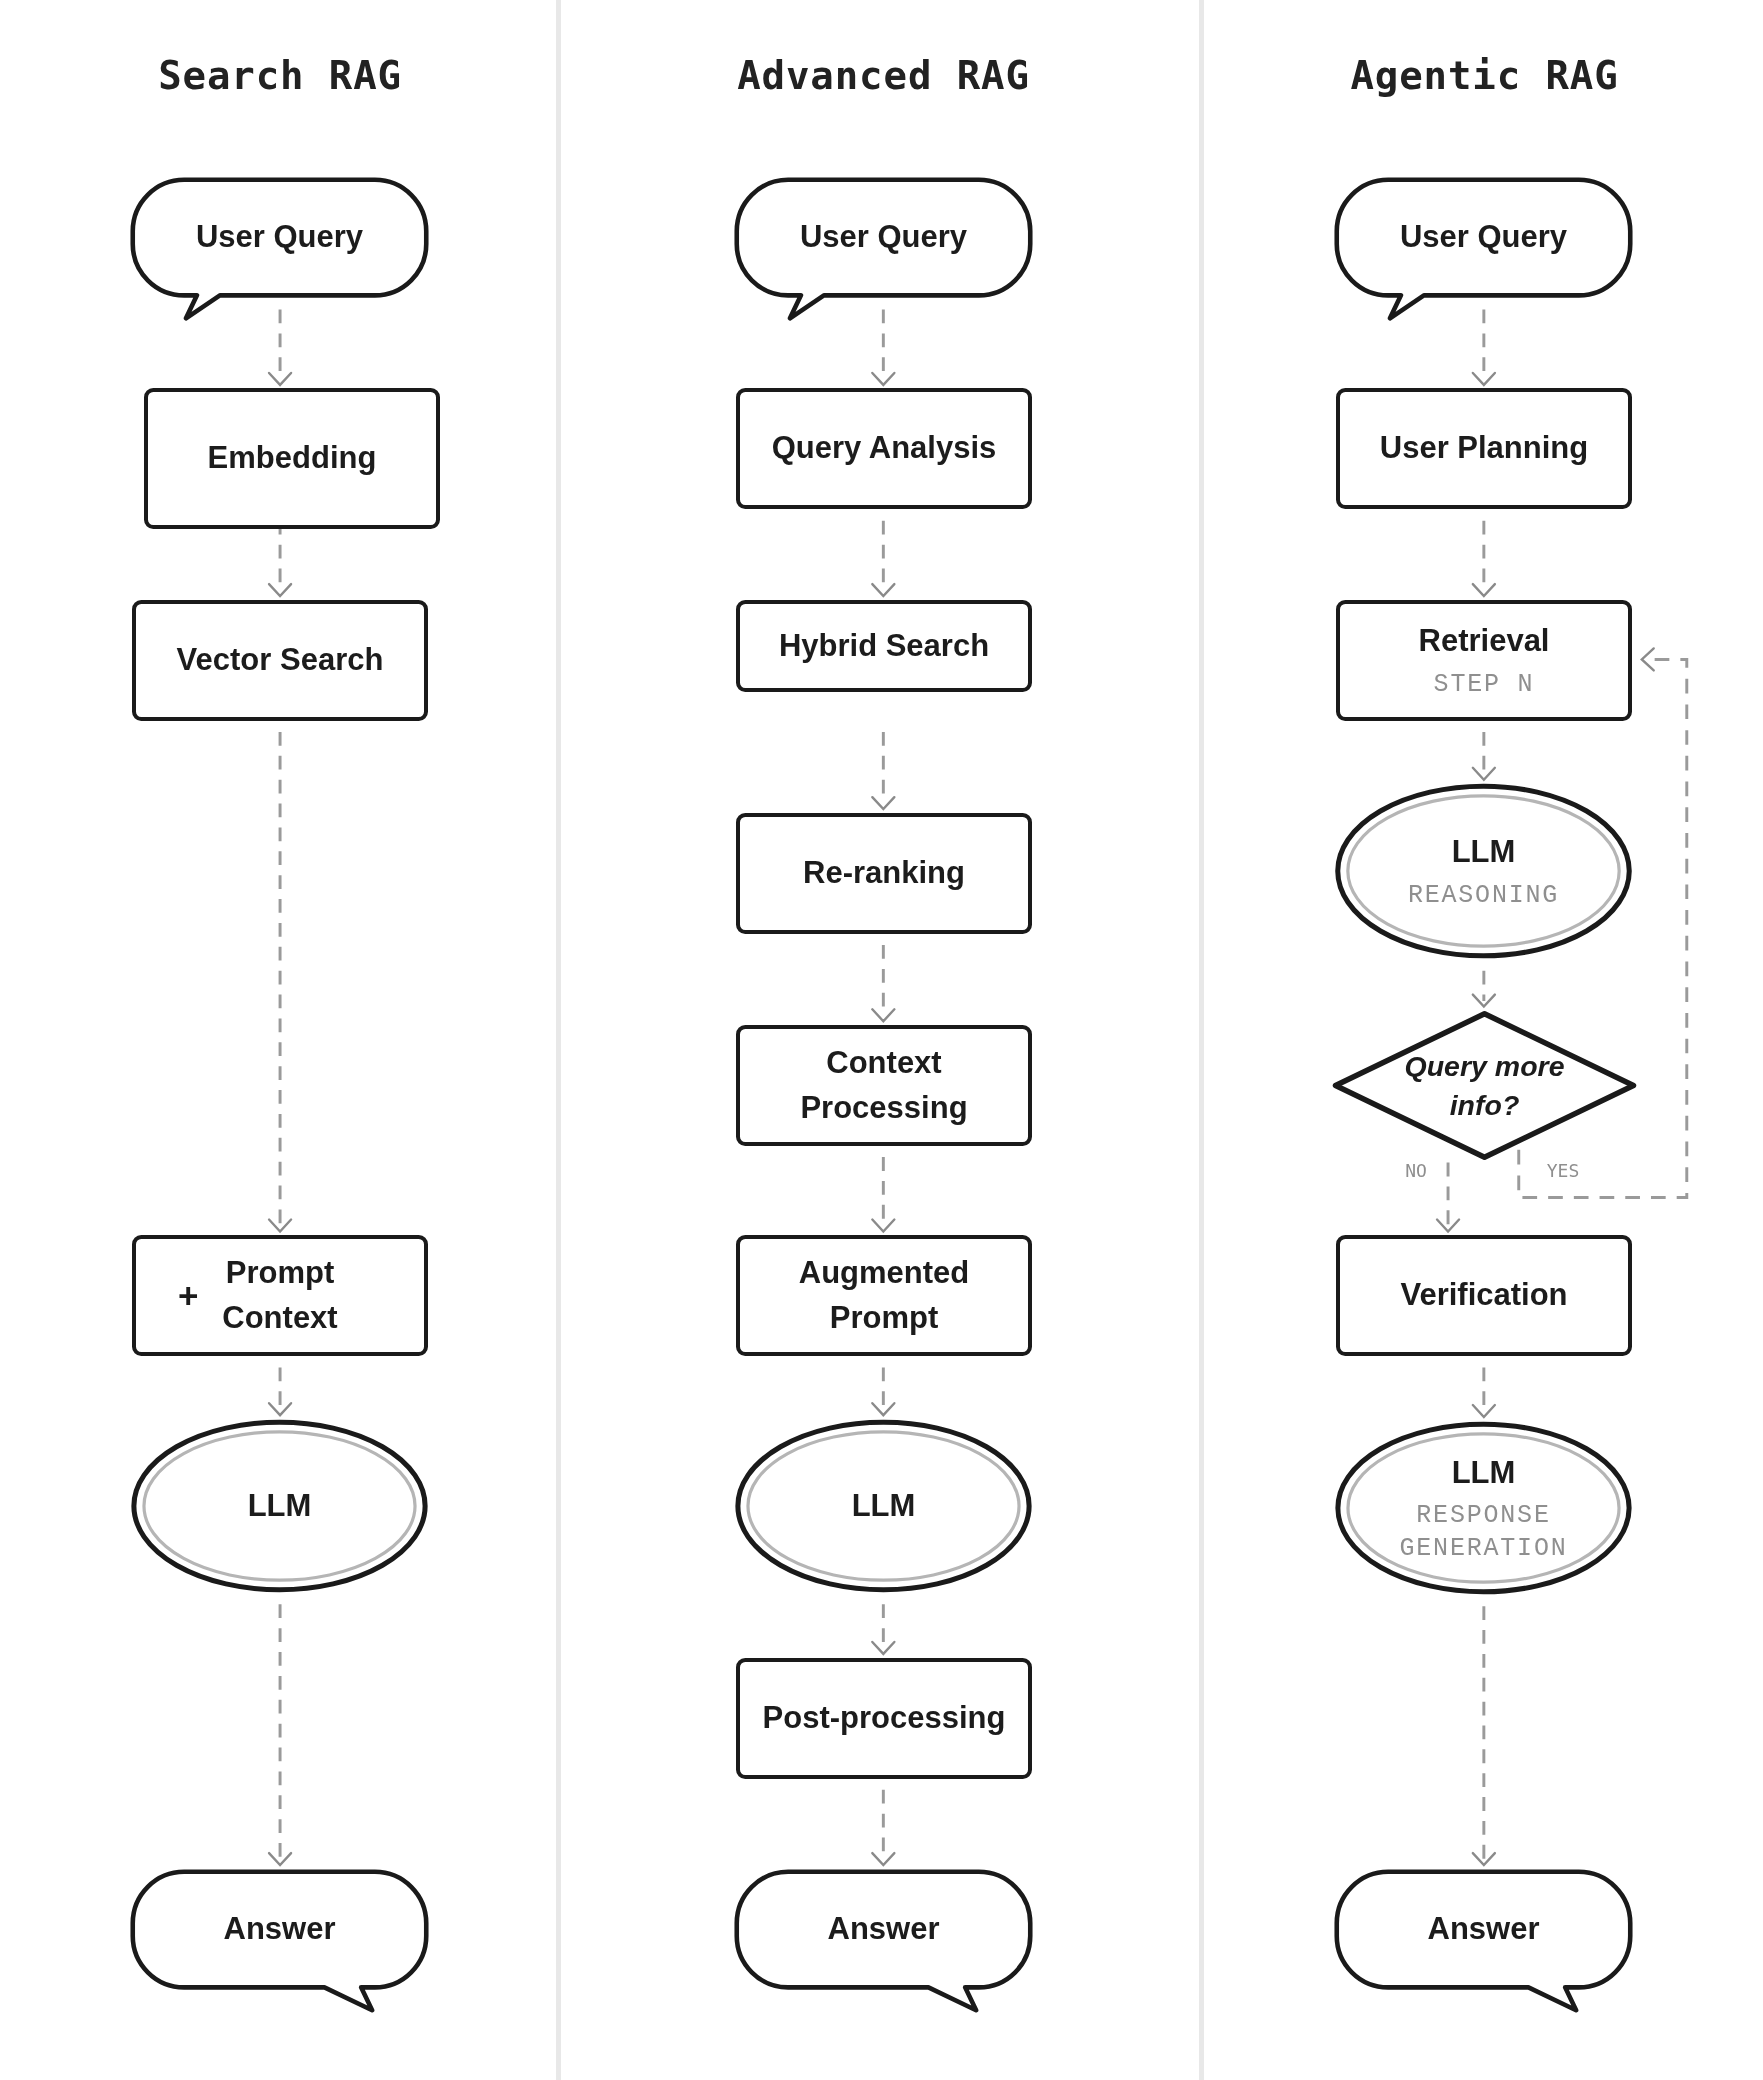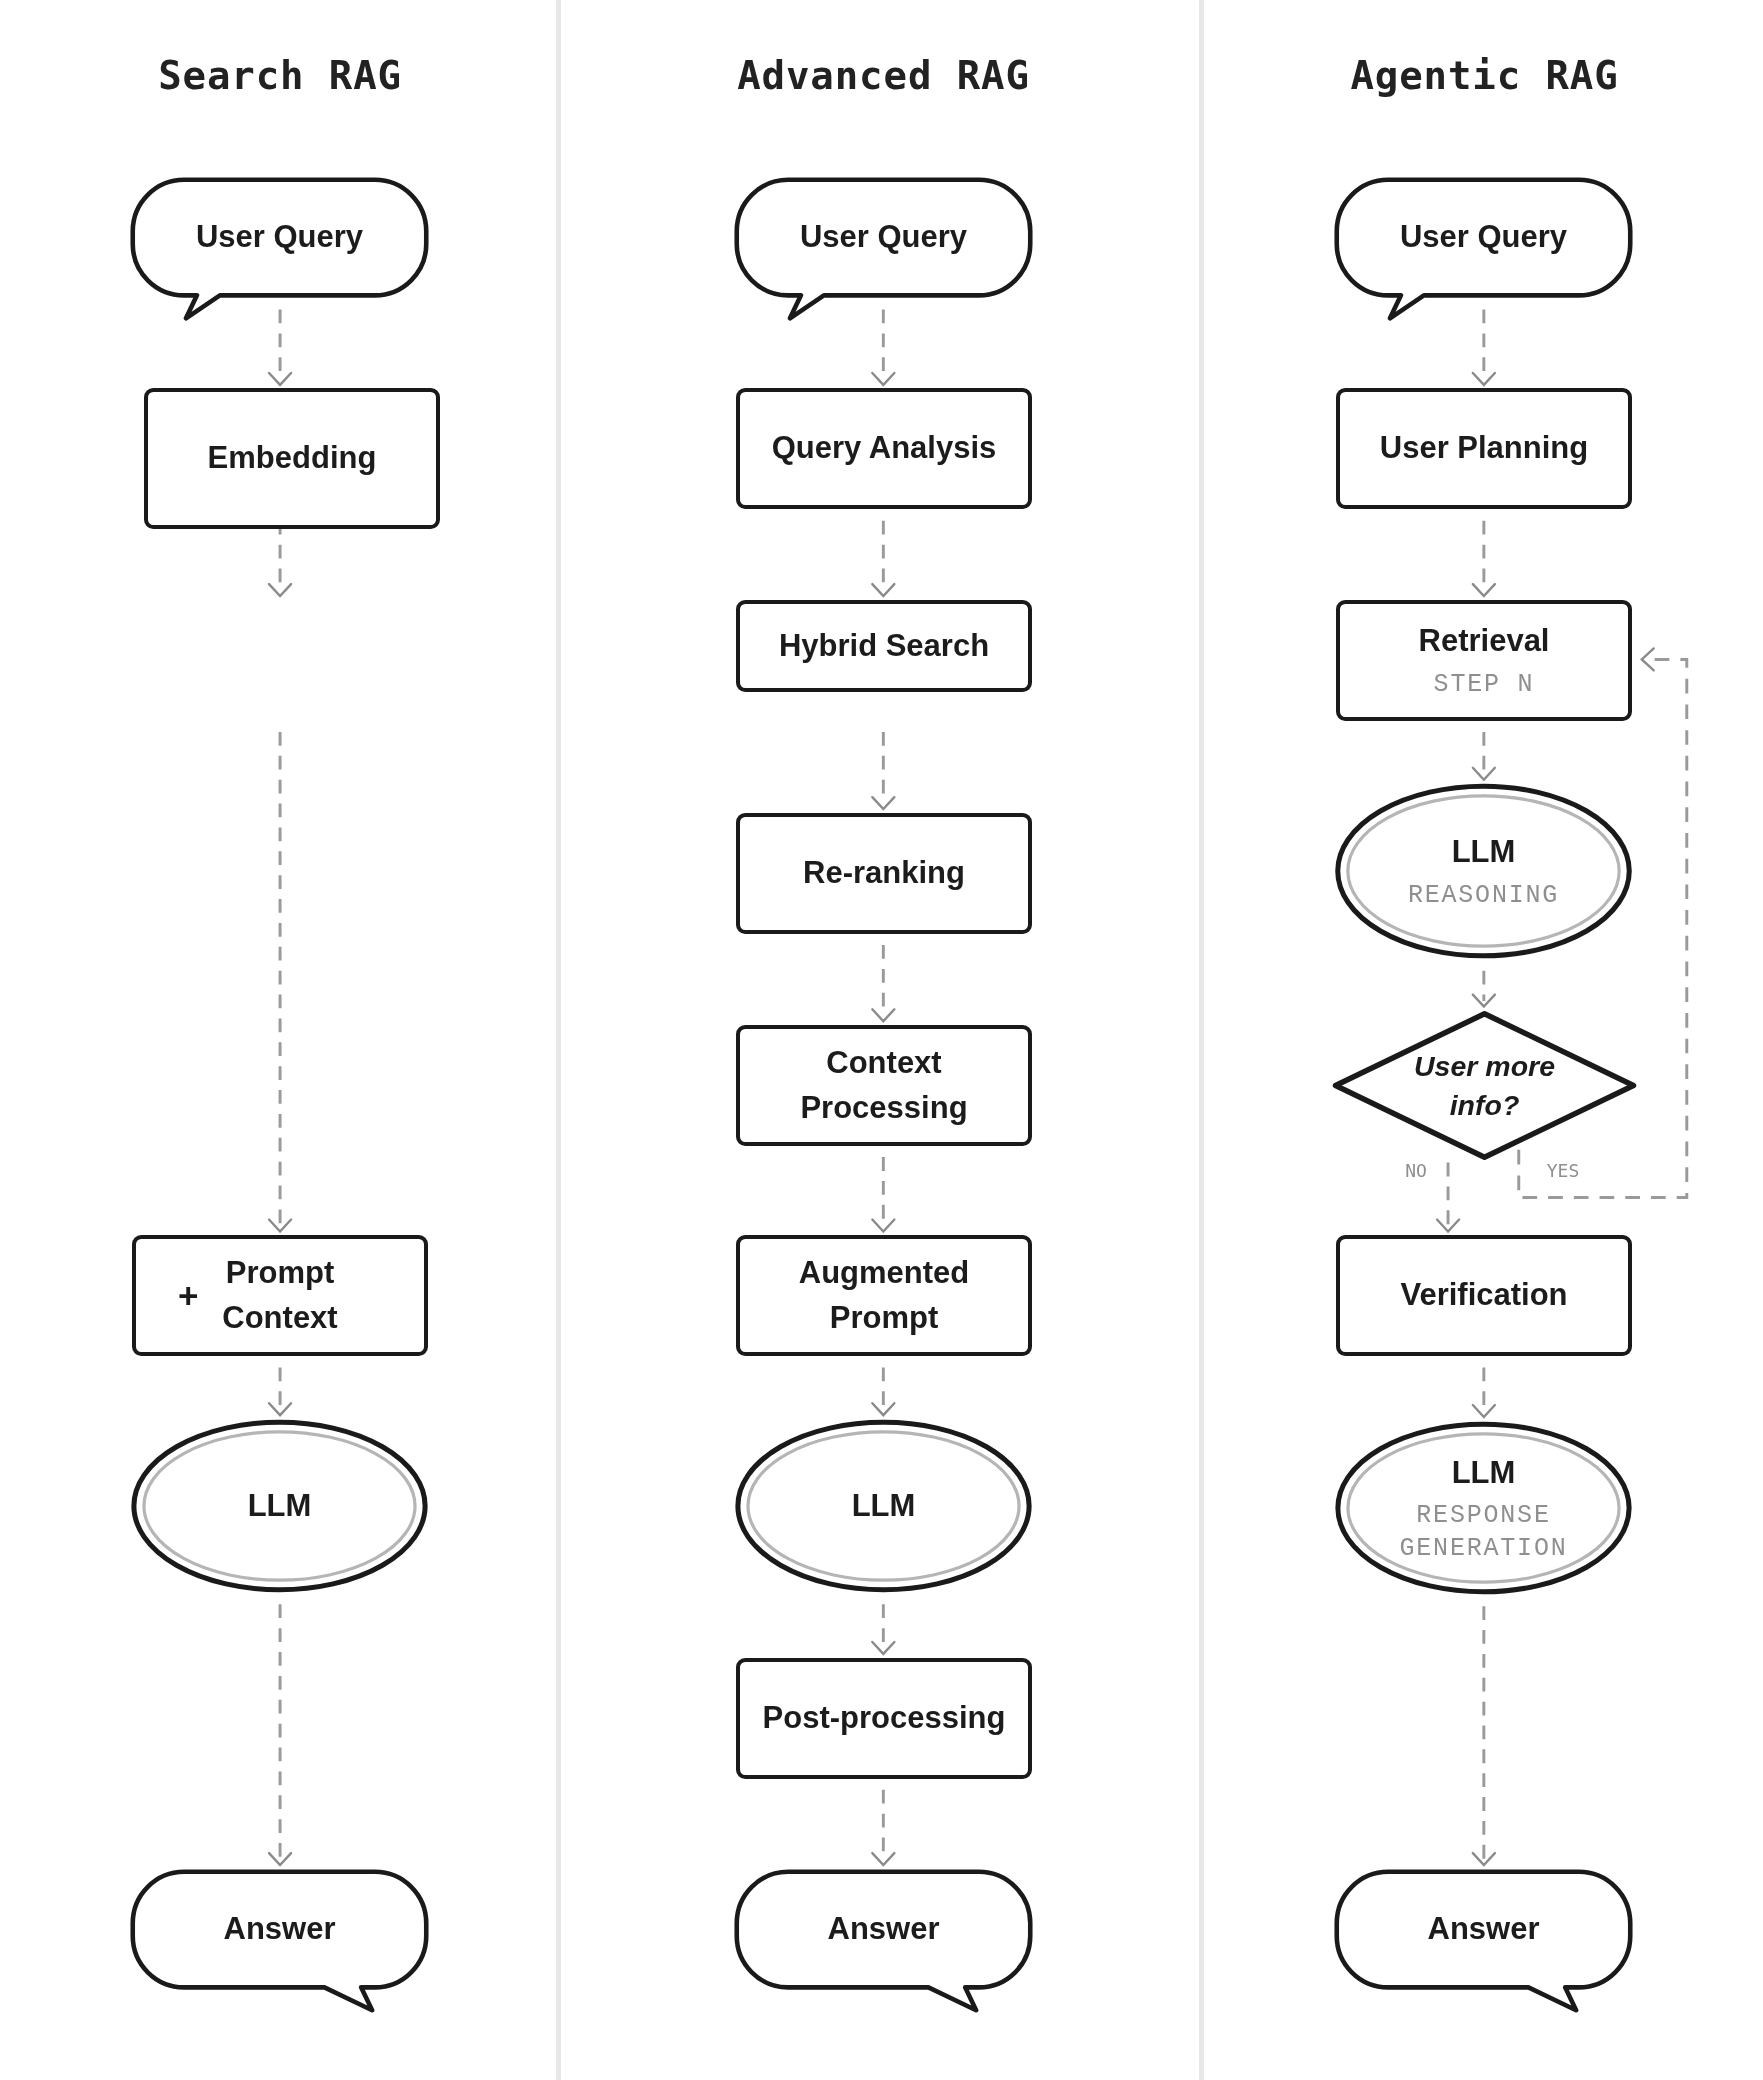--- a/index.html
+++ b/index.html
@@ -129,20 +129,23 @@
     <svg width="299" height="145" viewBox="0 0 326 158">
       <path d="M 59,3 H 267 A 56,56 0 0 1 323,59 V 73 A 56,56 0 0 1 267,129 H 98 L 61,154 L 73,129 H 59 A 56,56 0 0 1 3,73 V 59 A 56,56 0 0 1 59,3 Z" fill="#fff" stroke="#1a1a1a" stroke-width="5" stroke-linejoin="round"></path>
     </svg>
     <div class="lbl">User Query</div>
   </div>
 
   <div class="box" style="left:144px;top:388px;width:296px;height:141px">
     <div class="lbl">Embedding</div>
   </div>
 
+  <div class="box" style="left:132px;top:600px;width:296px;height:121px">
+    <div class="lbl">Vector Search</div>
+  </div>
 
   <div class="box" style="left:132px;top:1235px;width:296px;height:121px">
     <div class="plus">+</div>
     <div class="lbl">
       <span>Prompt</span>
       <span>Context</span>
     </div>
   </div>
 
   <div class="shape-node" style="left:130px;top:1419px;width:299px;height:174px">
@@ -235,21 +238,21 @@
     </svg>
     <div class="lbl">LLM</div>
     <div class="sub">REASONING</div>
   </div>
 
   <div class="shape-node" style="left:1330px;top:1010px;width:309px;height:151px">
     <svg width="309" height="151" viewBox="0 0 336 164">
       <polygon points="168,4 330,82 168,160 6,82" fill="#fff" stroke="#1a1a1a" stroke-width="6" stroke-linejoin="round"></polygon>
     </svg>
     <div class="dlbl">
-      <span>User more</span>
+      <span>Query more</span>
       <span>info?</span>
     </div>
   </div>
 
   <div class="branch" style="left:1361px;top:1160px">NO</div>
   <div class="branch" style="left:1508px;top:1160px">YES</div>
 
   <div class="box" style="left:1336px;top:1235px;width:296px;height:121px">
     <div class="lbl">Verification</div>
   </div>

